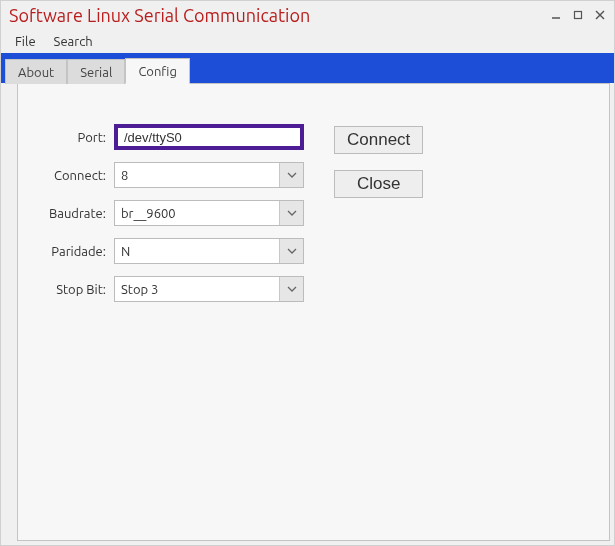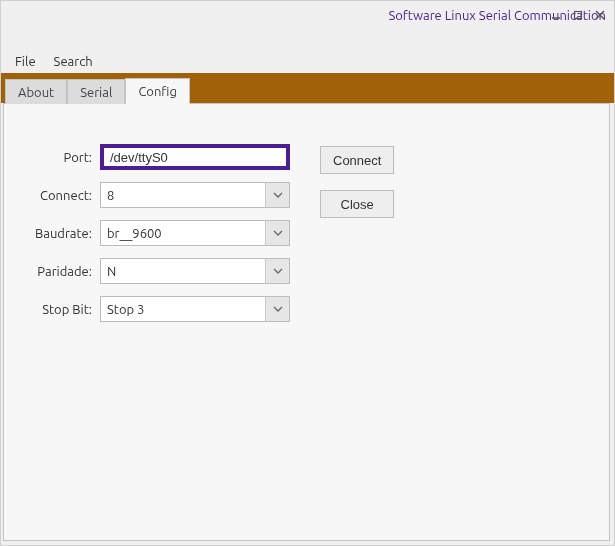--- a/index.html
+++ b/index.html
@@ -23,23 +23,23 @@
   .titlebar {
     height: 28px;
     display: flex;
     align-items: center;
     padding: 0 8px;
     background: #f0f0f0;
     position: relative;
   }
   .titlebar-title {
     flex: 1;
-    text-align: right;
-    color: #4c1d95;
-    font-size: 13px;
+    text-align: left;
+    color: #b91c1c;
+    font-size: 18px;
   }
   .titlebar-buttons {
     position: absolute;
     right: 6px;
     top: 0;
     height: 28px;
     display: flex;
     align-items: center;
     gap: 6px;
   }
@@ -54,52 +54,51 @@
     cursor: default;
   }
   .tbtn svg { display: block; }
   .menubar {
     height: 24px;
     display: flex;
     align-items: center;
     padding: 0 6px;
     gap: 2px;
     background: #f0f0f0;
-    margin-top: 20px;
   }
   .menuitem {
     padding: 2px 8px;
     color: #333;
     cursor: default;
   }
   .tabstrip {
     display: flex;
     align-items: flex-end;
     padding: 4px 16px 0 4px;
-    background: #a16207;
+    background: #1d4ed8;
   }
   .tab {
     padding: 5px 12px;
     border: 1px solid #c4c4c4;
     border-bottom: none;
     background: #dcdcdc;
     color: #444;
     margin-right: 0;
     cursor: default;
     position: relative;
     top: 1px;
   }
   .tab.active {
     background: #f7f7f7;
     z-index: 2;
     border-bottom: 1px solid #f7f7f7;
   }
   .tabcontent {
     flex: 1;
-    margin: 0 4px 4px 2px;
+    margin: 0 4px 4px 16px;
     border: 1px solid #c4c4c4;
     background: #f7f7f7;
     padding: 40px 20px 4px 20px;
   }
   .form-area {
     display: flex;
     gap: 30px;
   }
   .fields {
     display: grid;
@@ -149,21 +148,21 @@
     gap: 16px;
     padding-top: 2px;
   }
   button.btn {
     height: 28px;
     min-width: 72px;
     padding: 0 12px;
     border: 1px solid #bcbcbc;
     background: #eeeeee;
     color: #333;
-    font-size: 13px;
+    font-size: 17px;
     cursor: default;
   }
 </style>
 </head>
 <body>
 
 <div class="window">
 
   <div class="titlebar">
     <div class="titlebar-title">Software Linux Serial Communication</div>

